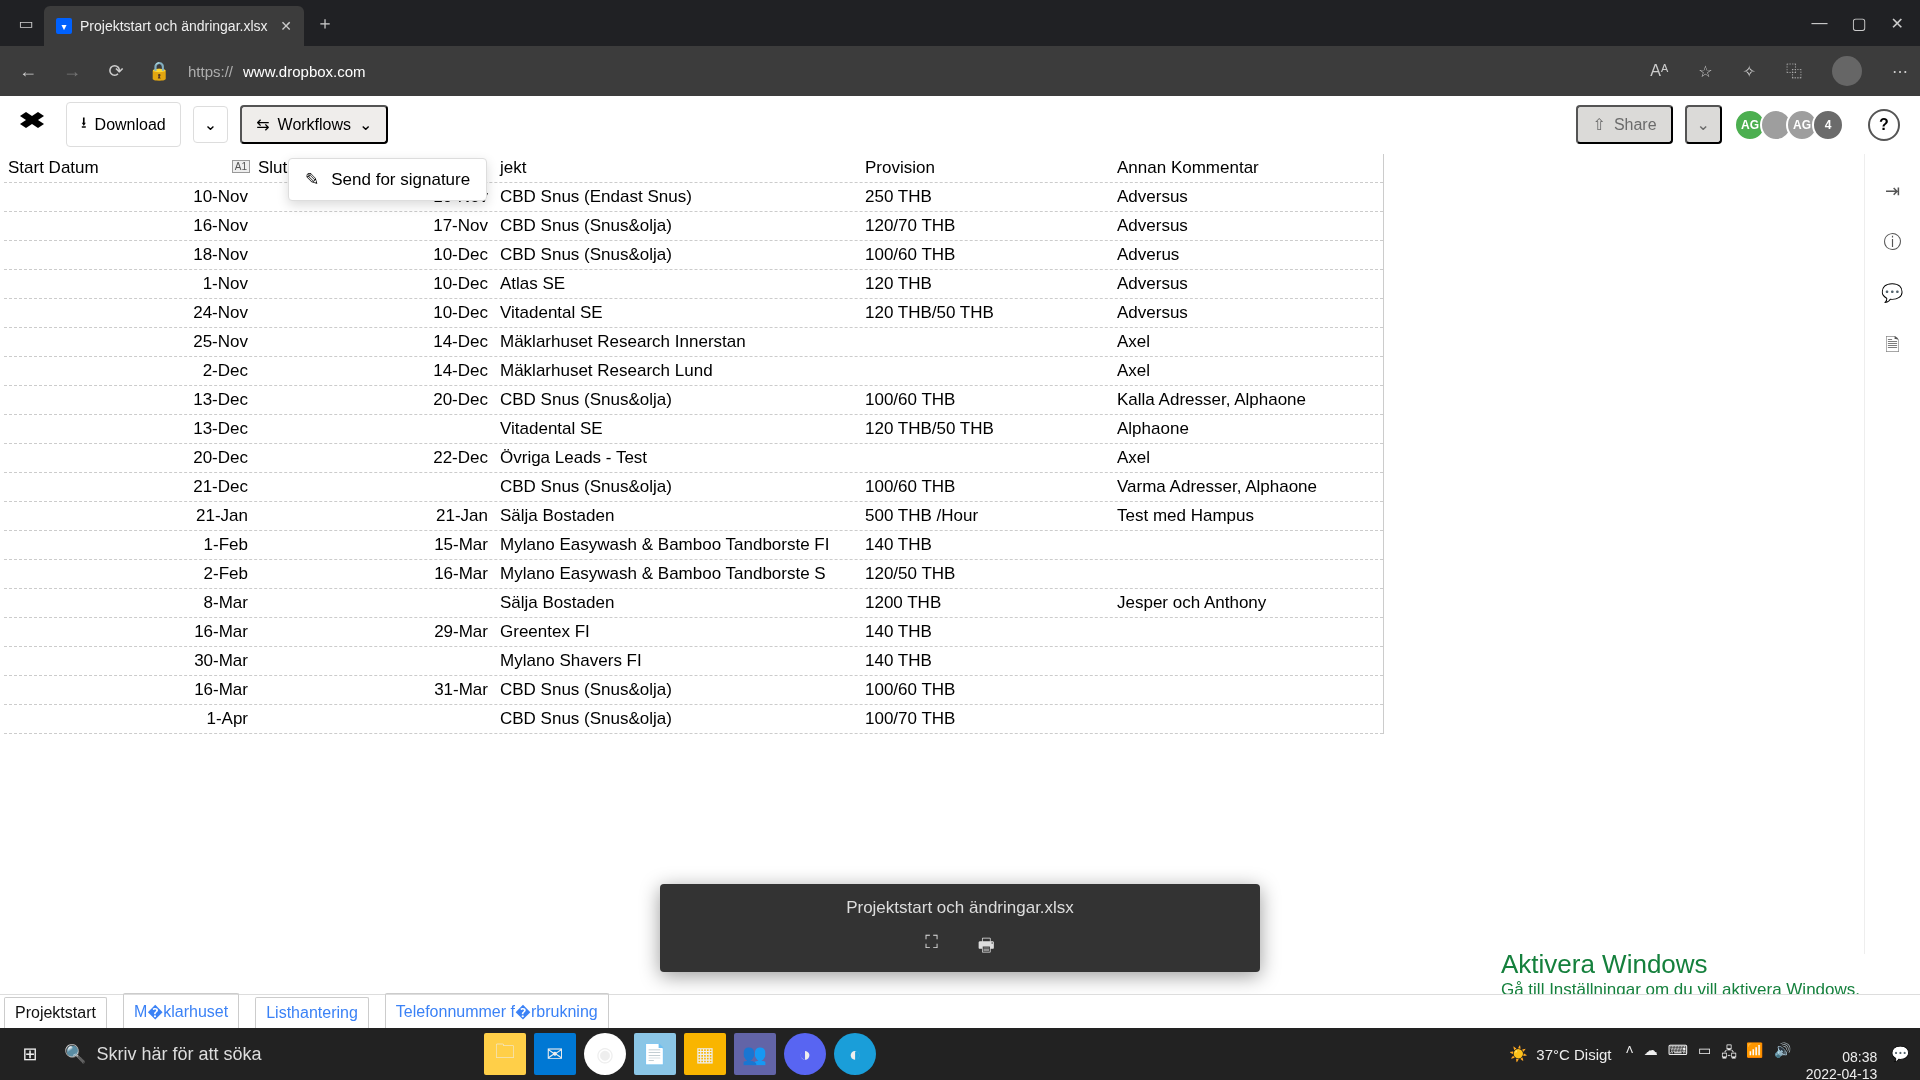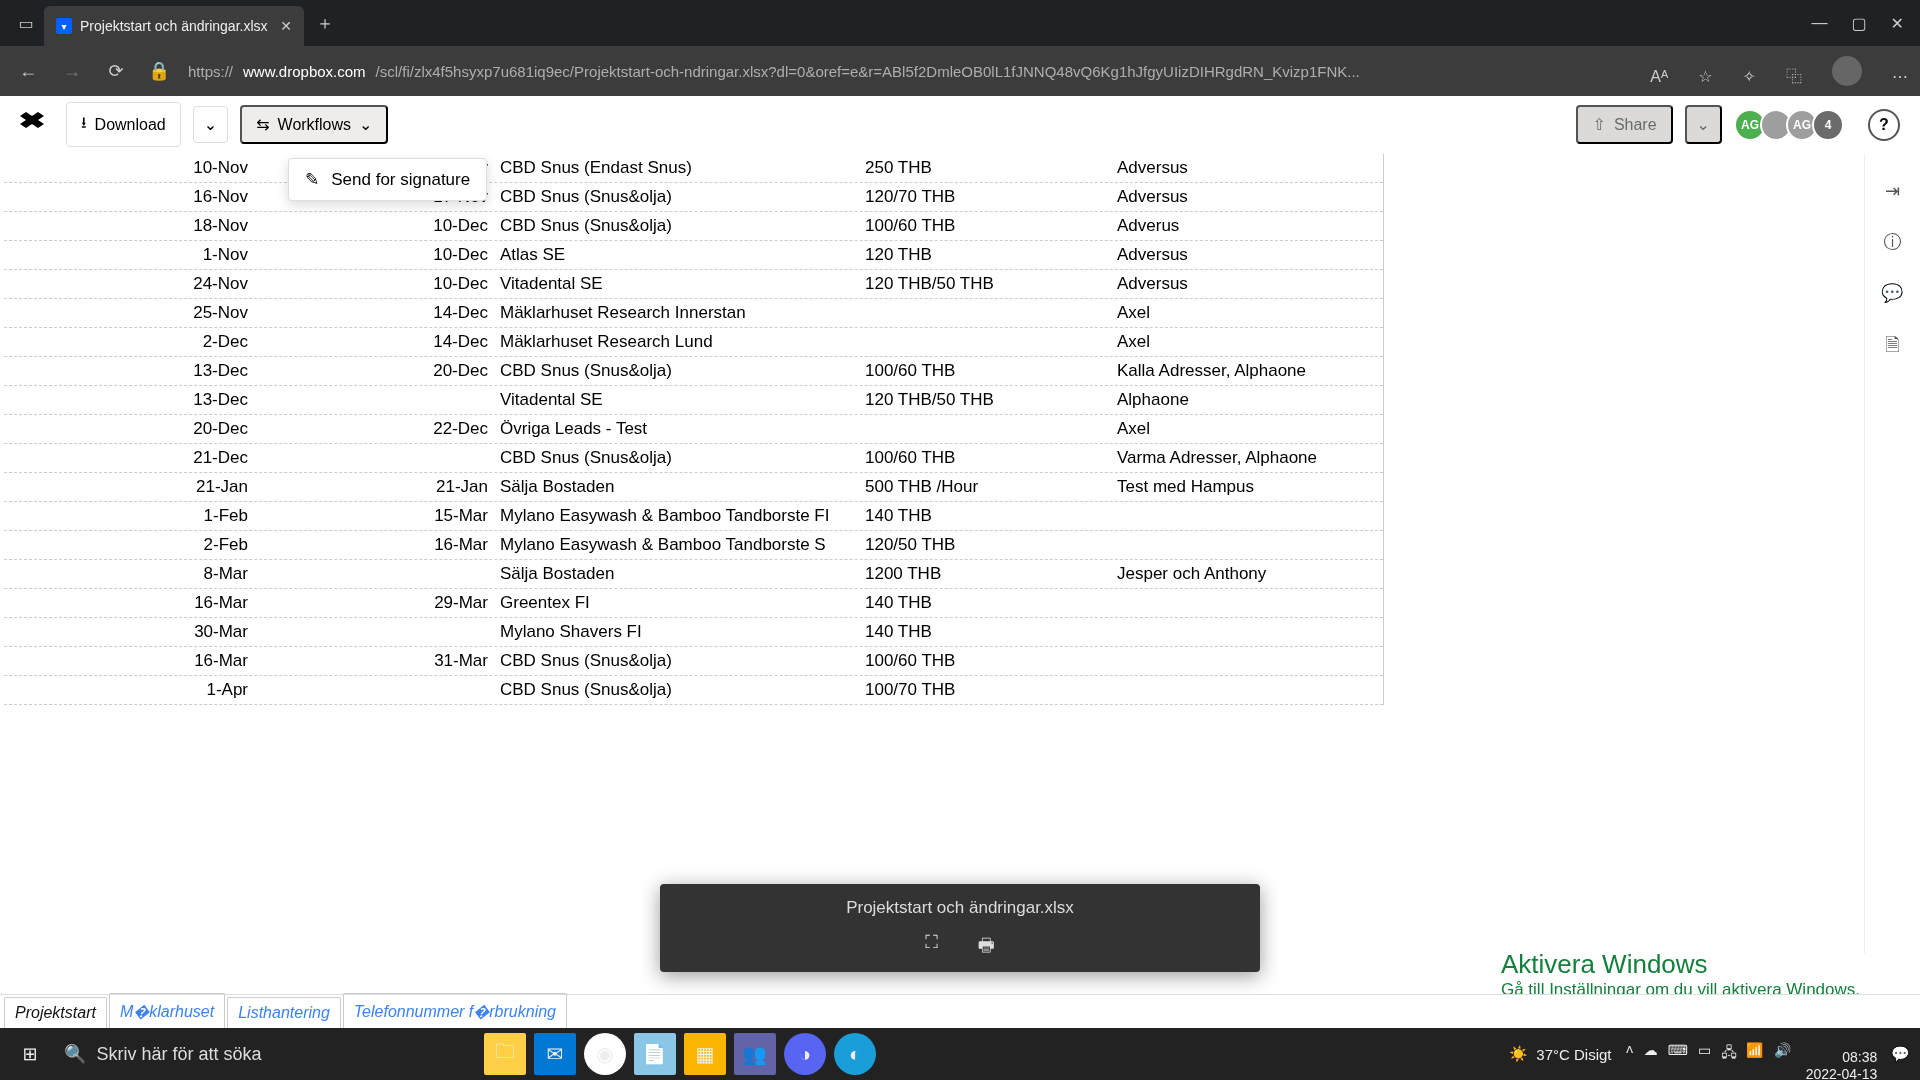--- a/index.html
+++ b/index.html
@@ -11,21 +11,21 @@
 .browser-tab { background: #3c3c3c; height: 40px; border-radius: 6px 6px 0 0; display: flex; align-items: center; padding: 0 12px; margin-top: 6px; min-width: 260px; color: #eee; font-size: 14px; gap: 8px; }
 .tab-favicon { width: 16px; height: 16px; background: #0061fe; border-radius: 2px; display:flex; align-items:center; justify-content:center; color:#fff; font-size:10px;}
 .tab-close { color:#ccc; margin-left:auto; font-size:14px; }
 .new-tab { color:#ccc; margin-left:12px; font-size:18px; }
 .window-controls { margin-left:auto; display:flex; gap:24px; color:#ccc; padding-right:8px;}
 
 .browser-nav { background: #3c3c3c; height: 50px; display: flex; align-items: center; padding: 0 12px; gap: 12px; color:#ccc; }
 .nav-btn { width:32px; display:flex; justify-content:center; font-size:18px; }
 .url-bar { flex:1; display:flex; align-items:center; gap:10px; font-size:15px; color:#ddd; overflow:hidden; white-space:nowrap;}
 .url-bar .domain { color:#fff; }
-.nav-actions { display:flex; gap:30px; align-items:flex-end; margin-left:8px; }
+.nav-actions { display:flex; gap:30px; align-items:center; margin-left:8px; }
 .avatar-circle { width:30px; height:30px; border-radius:50%; background:#666; display:flex; align-items:center; justify-content:center; font-size:12px;}
 
 
 .dbx-toolbar { height: 58px; display:flex; align-items:center; padding: 0 20px; gap: 12px; border-bottom:1px solid #0000; }
 .dbx-logo { font-size:20px; margin-right:10px; }
 .dbx-btn { display:flex; align-items:center; gap:8px; padding:8px 14px; border-radius:4px; font-size:16px; font-weight:500; }
 .dbx-btn.download { background:#fff; border:1px solid #ddd; }
 .dbx-btn.chevron-only { background:#fff; border:1px solid #ddd; padding:8px 10px; }
 .dbx-btn.workflows { background:#efedeb; }
 .dbx-btn.share { background:#dbdad8; color:#6b6b6b; margin-left:auto; }
@@ -59,21 +59,21 @@
 
 .viewer-bar { position:absolute; bottom:108px; left:50%; transform:translateX(-50%); background:#333; color:#ddd; border-radius:4px; width:600px; padding:14px 0 10px; box-shadow:0 4px 20px rgba(0,0,0,0.4); text-align:center;}
 .viewer-bar .fname { font-size:17px; font-weight:500; margin-bottom:14px;}
 .viewer-bar .actions { display:flex; justify-content:center; gap:40px; font-size:18px;}
 
 
 .watermark { position:absolute; right:60px; bottom:80px; color:#15803d; text-align:left;}
 .watermark .wt { font-size:26px; } .watermark .ws { font-size:17px;}
 
 
-.sheet-tabs { position:absolute; left:0; bottom:52px; height:34px; width:100%; display:flex; align-items:flex-end; background:#fff; border-top:1px solid #ddd; padding:0 4px; gap:2px; font-size:16px;font-style:italic;}
+.sheet-tabs { position:absolute; left:0; bottom:52px; height:34px; width:100%; display:flex; align-items:flex-end; background:#fff; border-top:1px solid #ddd; padding:0 4px; gap:16px; font-size:16px;}
 .sheet-tab { padding:6px 10px; border:1px solid #ccc; border-bottom:none; border-radius:2px 2px 0 0; cursor:pointer;}
 .sheet-tab.active { color:#111; background:#fff; }
 .sheet-tab.link { color:#3b82f6; }
 
 
 .taskbar { position:absolute; bottom:0; left:0; right:0; height:52px; background:#222; display:flex; align-items:center; color:#eee; font-size:15px;}
 .start-btn { width:60px; height:52px; display:flex; align-items:center; justify-content:center; font-size:18px;}
 .search-box { display:flex; align-items:center; gap:10px; width:400px; height:40px; margin-left:4px; color:#ddd; font-size:18px;}
 .task-icons { display:flex; gap:8px; margin-left:20px;}
 .ticon { width:42px; height:42px; border-radius:2px; display:flex; align-items:center; justify-content:center; font-size:20px;}
@@ -104,21 +104,20 @@
 </div>
 
 <div class="browser-nav">
   <div class="nav-btn">←</div>
   <div class="nav-btn" style="opacity:.4">→</div>
   <div class="nav-btn">⟳</div>
   <div class="nav-btn">🔒</div>
   <div class="url-bar">
     <span style="opacity:.7">https://</span>
       <span class="domain">www.dropbox.com</span>
-      <span style="opacity:.7">/scl/fi/zlx4f5hsyxp7u681iq9ec/Projektstart-och-ndringar.xlsx?dl=0&amp;oref=e&amp;r=ABl5f2DmleOB0lL1fJNNQ48vQ6Kg1hJfgyUIizDIHRgdRN_Kvizp1FNK...</span>
   </div>
   <div class="nav-actions">
     <span>Aᴬ</span>
     <span>☆</span>
     <span>✧</span>
     <span>⿻</span>
     <span class="avatar-circle"></span>
     <span>⋯</span>
   </div>
 </div>
@@ -158,20 +157,27 @@
   <div class="help">?</div>
 </div>
 
 <div class="dropdown">
   <span>✎</span>
   <span>Send for signature</span>
 </div>
 
 <div class="sheet-wrap">
   <div class="sheet" id="sheet">
+      <div class="sheet-row header">
+        <div class="cell c-start header-cell">Start Datum<span class="cell-ref-badge">A1</span></div>
+        <div class="cell c-slut header-cell">Slut</div>
+        <div class="cell c-proj">jekt</div>
+        <div class="cell c-prov">Provision</div>
+        <div class="cell c-komm">Annan Kommentar</div>
+      </div>
       <div class="sheet-row">
         <div class="cell c-start">10-Nov</div>
         <div class="cell c-slut">10-Nov</div>
         <div class="cell c-proj">CBD Snus (Endast Snus)</div>
         <div class="cell c-prov">250 THB</div>
         <div class="cell c-komm">Adversus</div>
       </div>
       <div class="sheet-row">
         <div class="cell c-start">16-Nov</div>
         <div class="cell c-slut">17-Nov</div>

